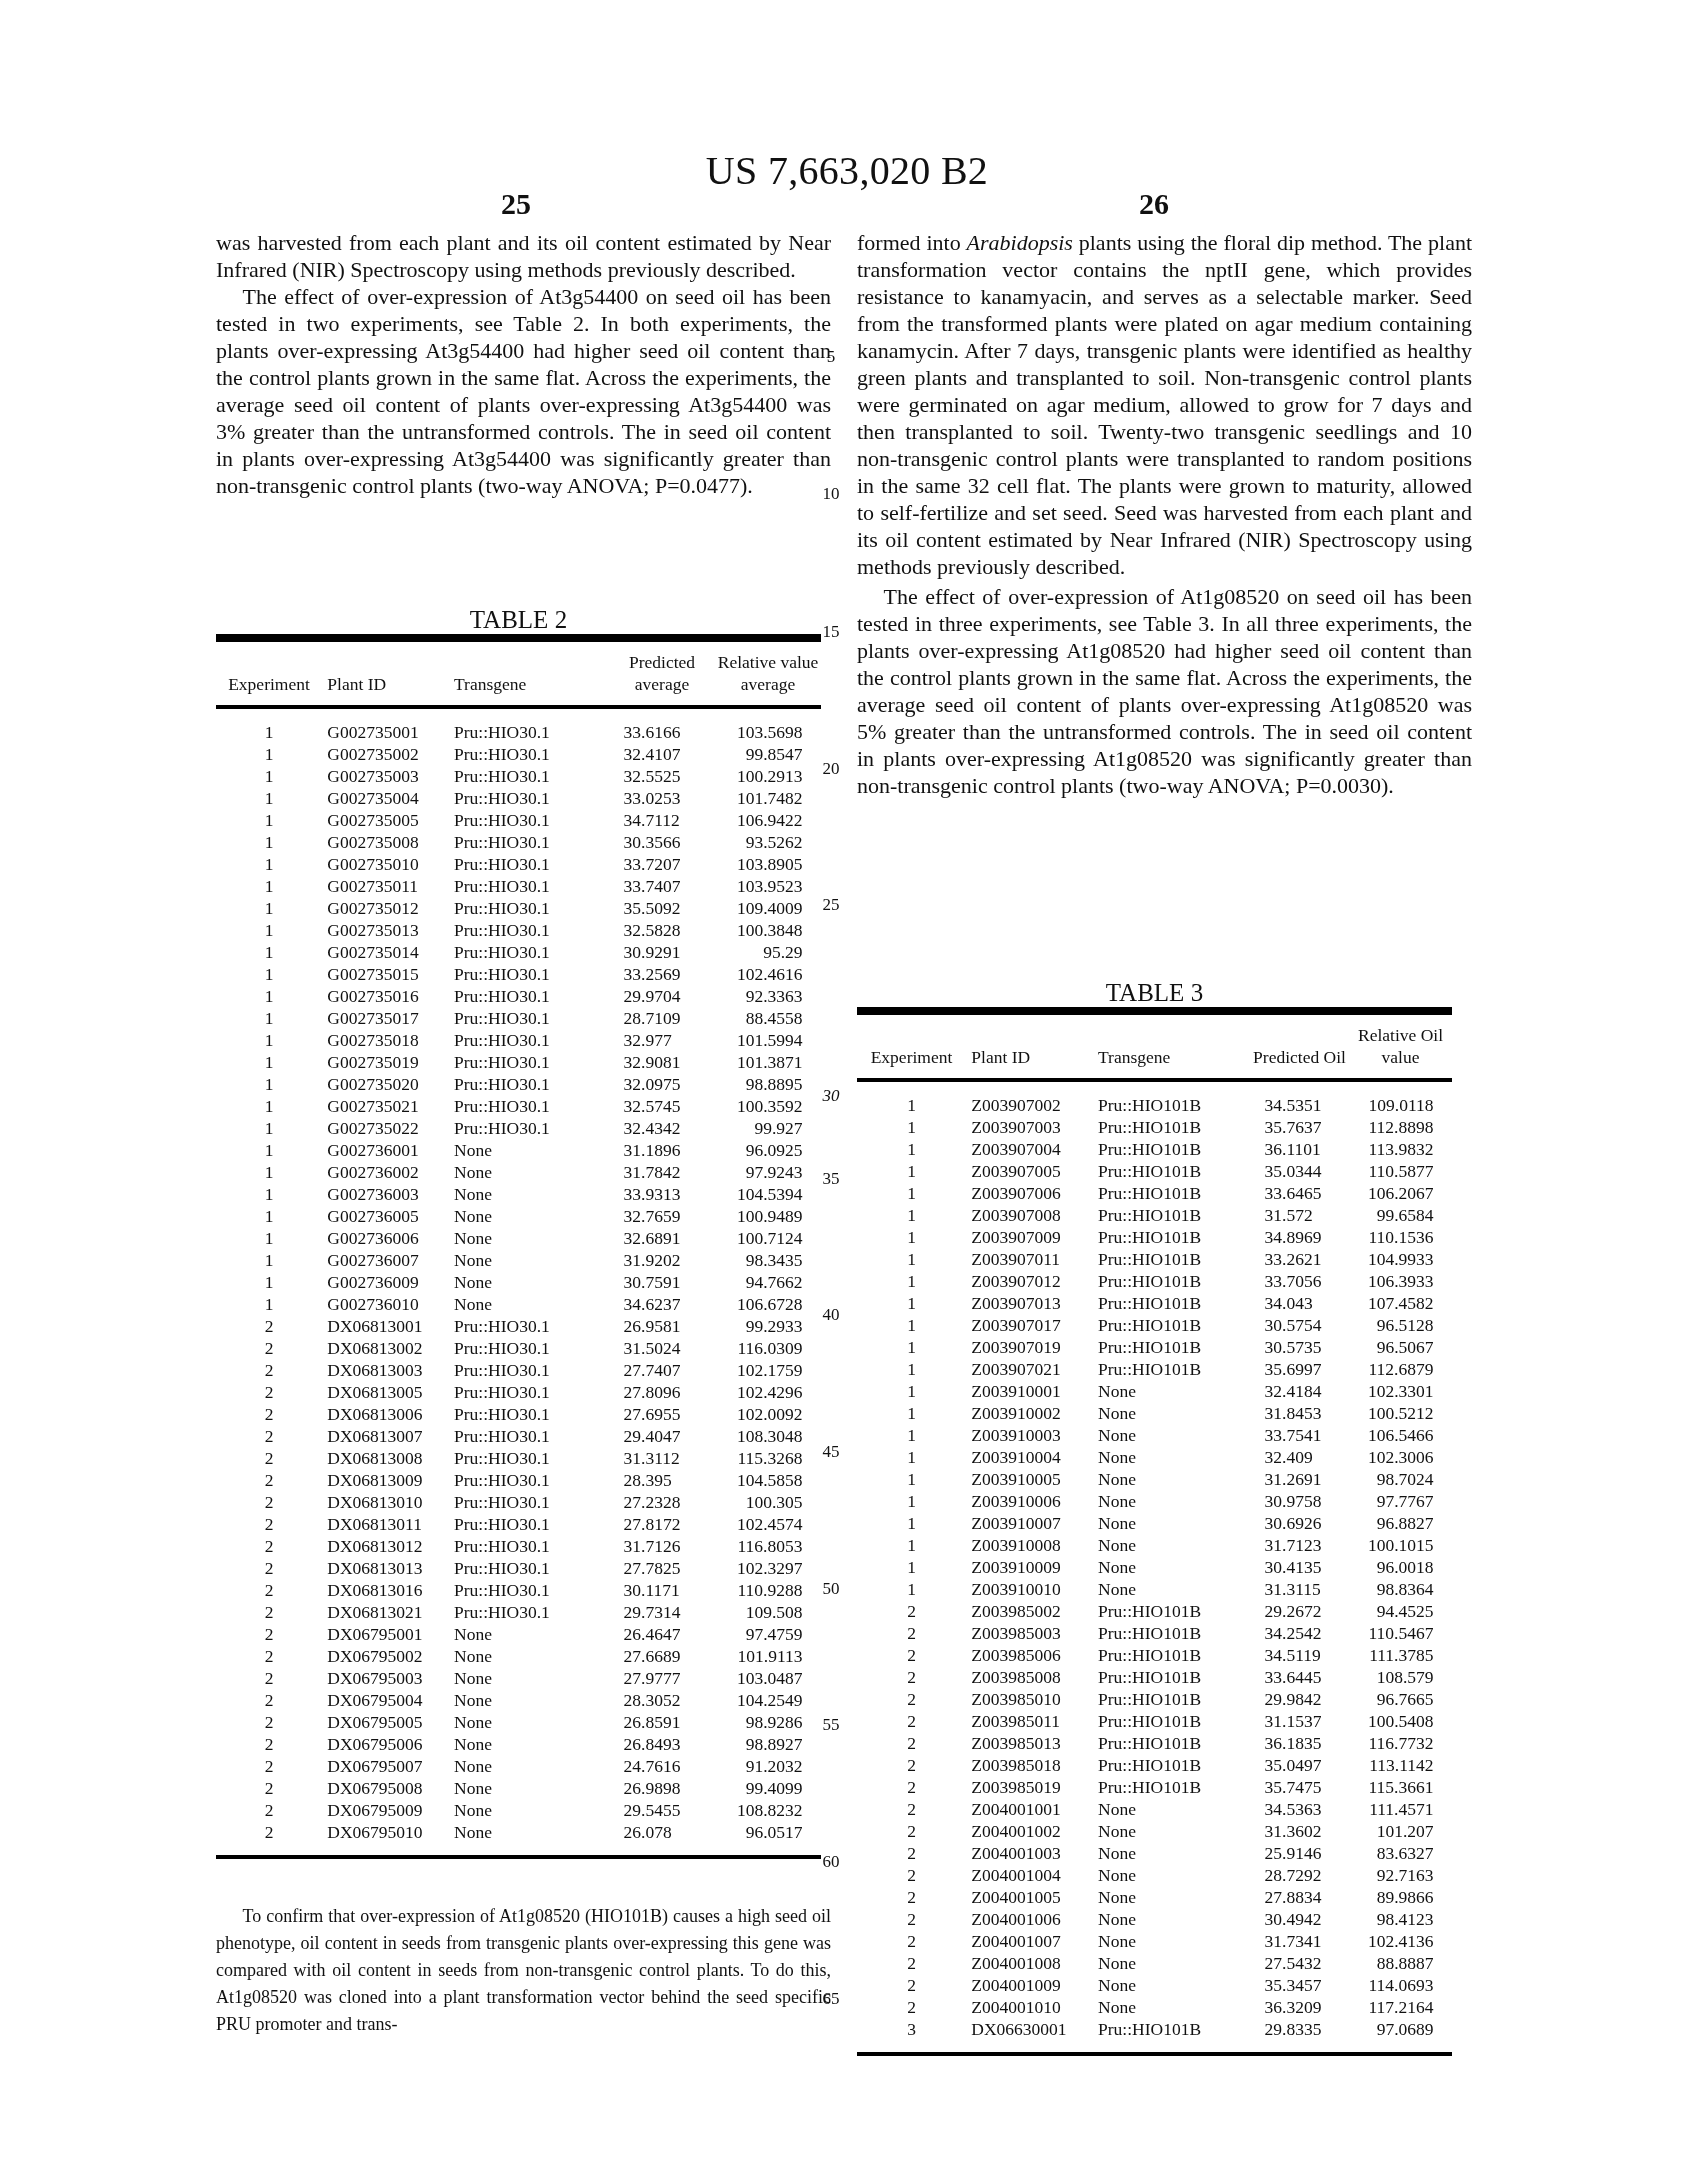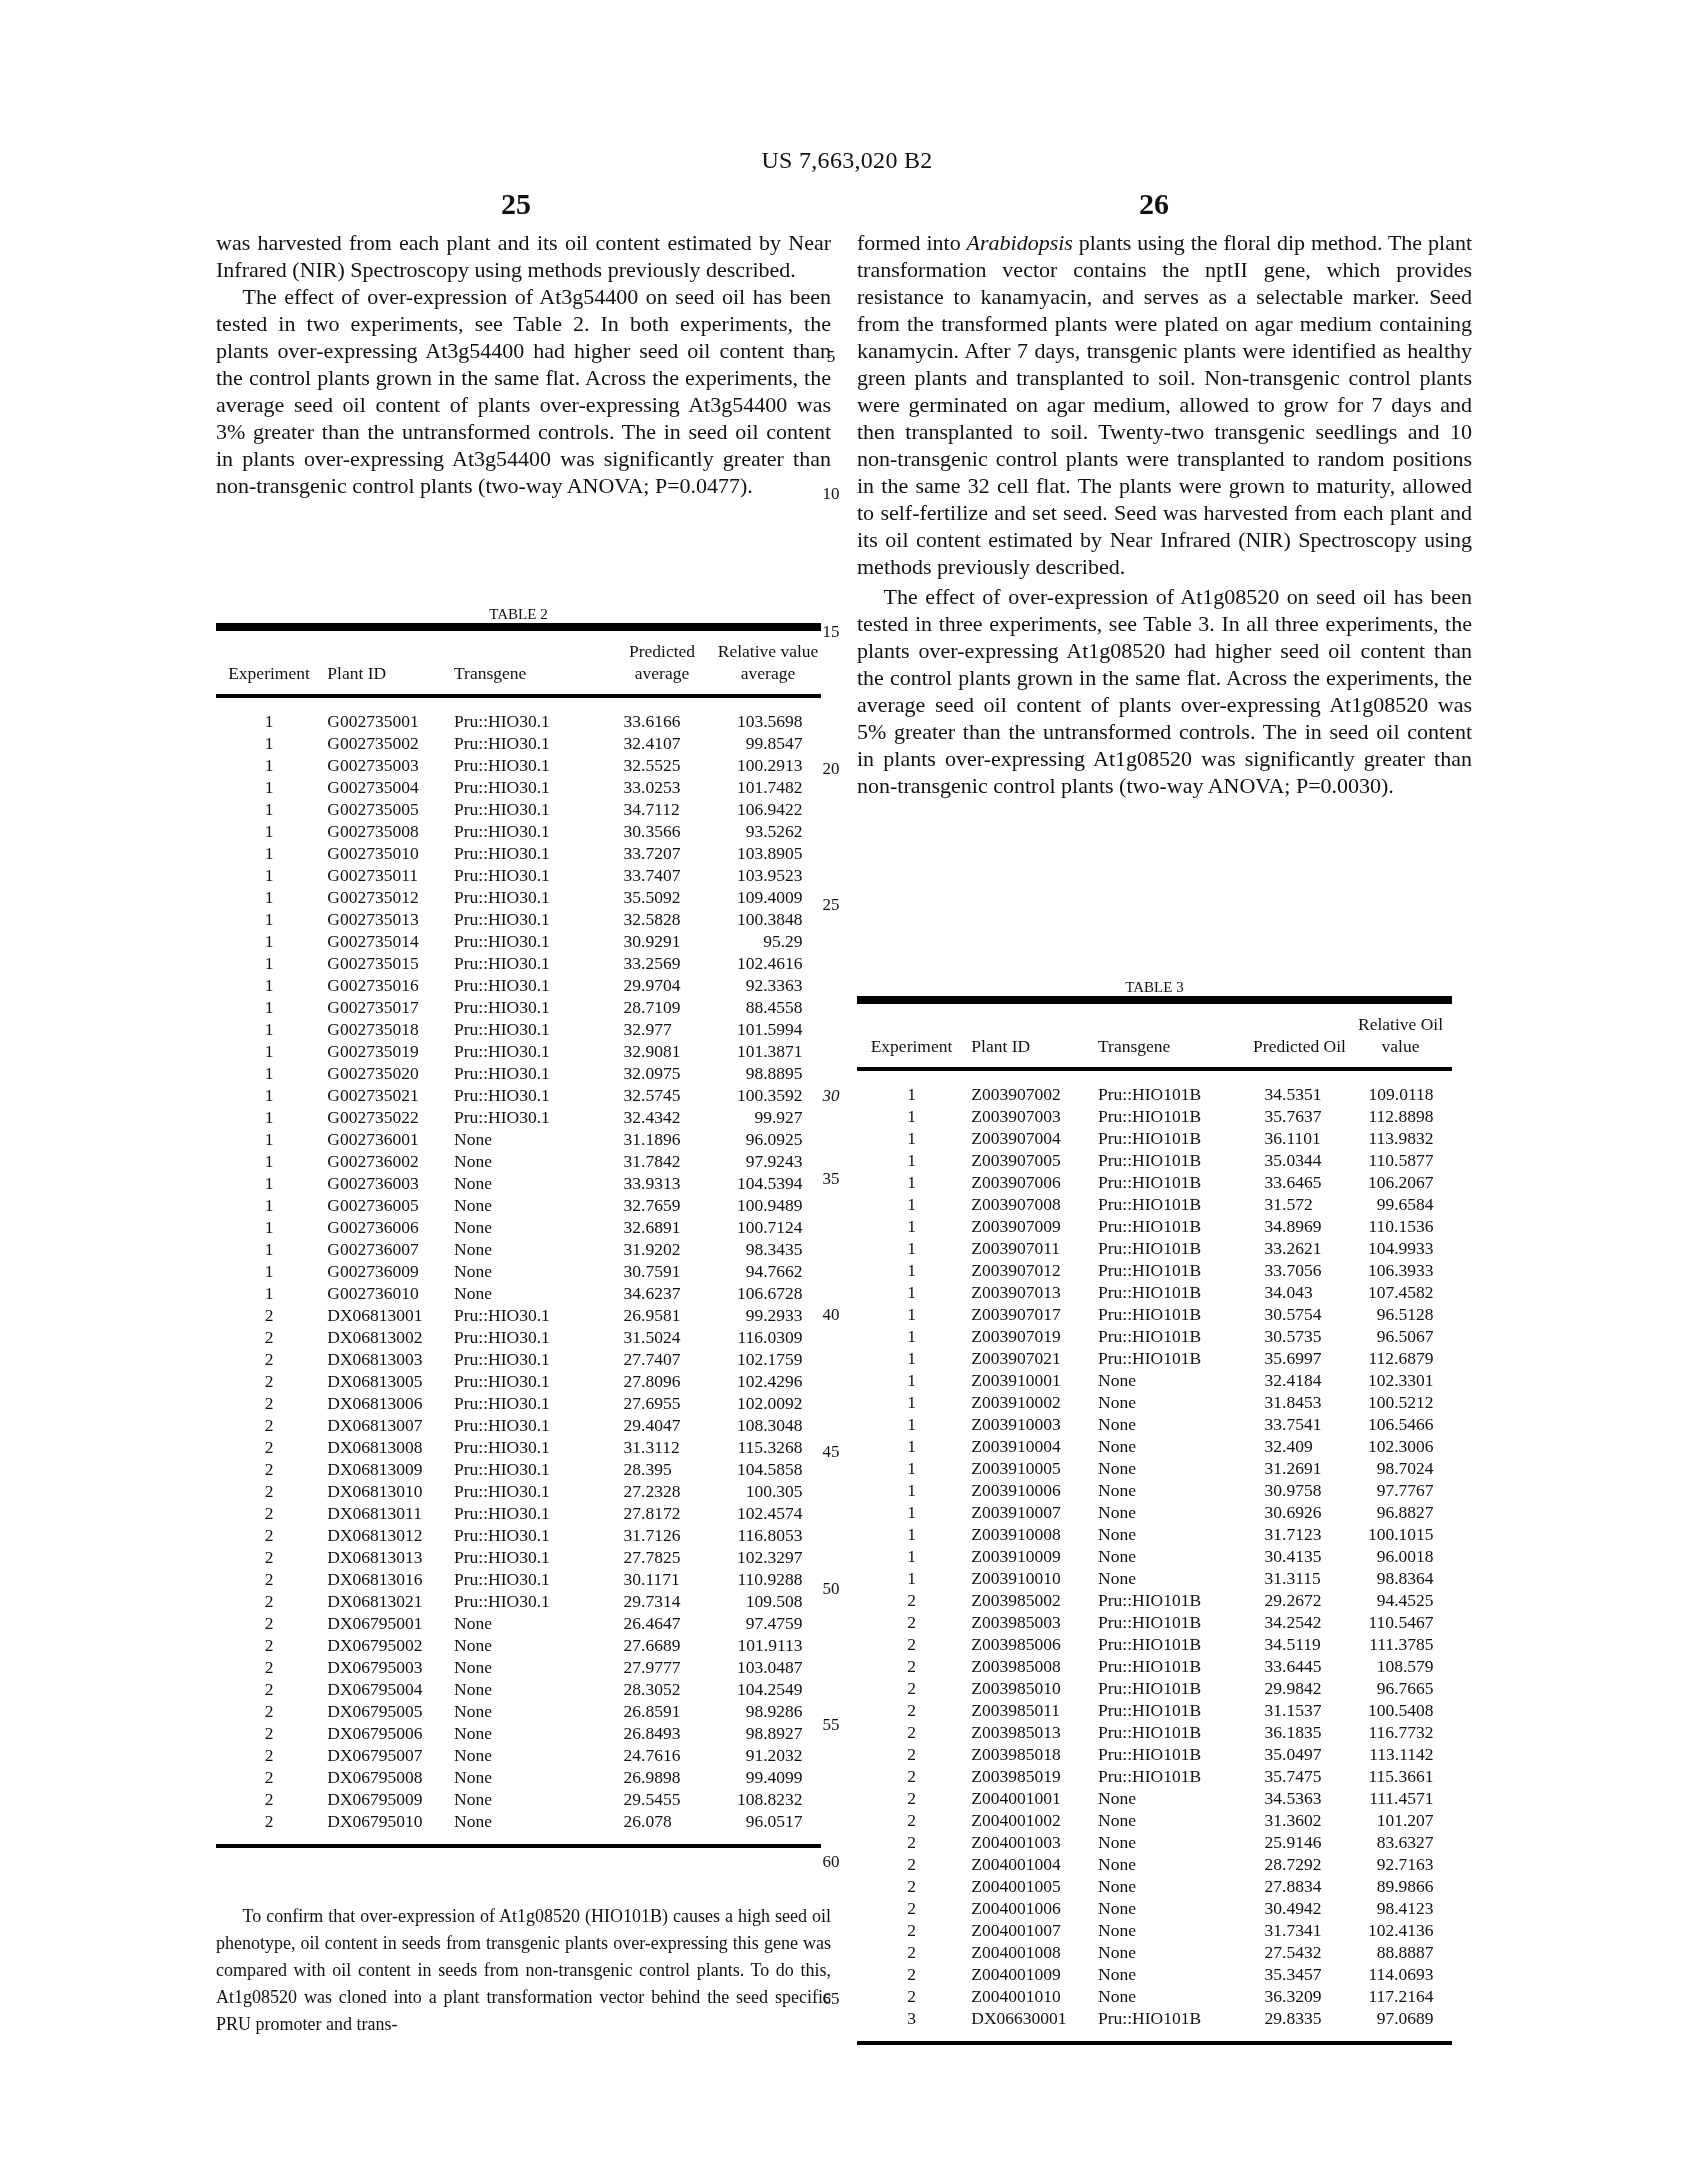--- a/index.html
+++ b/index.html
@@ -2,33 +2,33 @@
 <html style="font-size:10.6px"><head>
 <meta charset="utf-8">
 <style>
   html, body { margin: 0; padding: 0; background: #ffffff; }
   body {
     width: 1694px; height: 2183px; position: relative; overflow: hidden;
     font-family: "Liberation Serif", "DejaVu Serif", serif; color: #111;
   }
   .patent-no {
     position: absolute; top: 147px; left: 0; width: 1694px; text-align: center;
-    font-size: 24px; letter-spacing: 0.3px;
+    font-size: 40px; letter-spacing: 0.3px;
   }
   .col-no {
     position: absolute; top: 187px; font-size: 30px; font-weight: bold; text-align: center; width: 132px;
   }
   .col-no.left { left: 450px; }
   .col-no.right { left: 1088px; }
   .col { position: absolute; width: 615px; font-size: 22px; line-height: 27px; text-align: justify; }
   .col.left { left: 216px; top: 229px; }
   .col.right { left: 857px; top: 229px; }
   .col p { margin: 0; }
   .indent { text-indent: 26.5px; }
-  .table-title { text-align: center; font-size: 15px; margin: 0; }
+  .table-title { text-align: center; font-size: 25px; margin: 0; }
   .line-num {
     position: absolute; font-size: 17px; width: 40px; text-align: center; left: 811px;
   }
   table.data {
     border-collapse: collapse; width: 100%; font-size: 17.5px; line-height: 22px;
   }
   table.data thead tr.rule-top th { border-top: 4px solid #000; padding: 0; height: 0; }
   table.data thead th {
     font-weight: normal; vertical-align: bottom; padding: 9.3px 0 9.3px 0; line-height: 22px;
     border-bottom: 4px solid #000;

